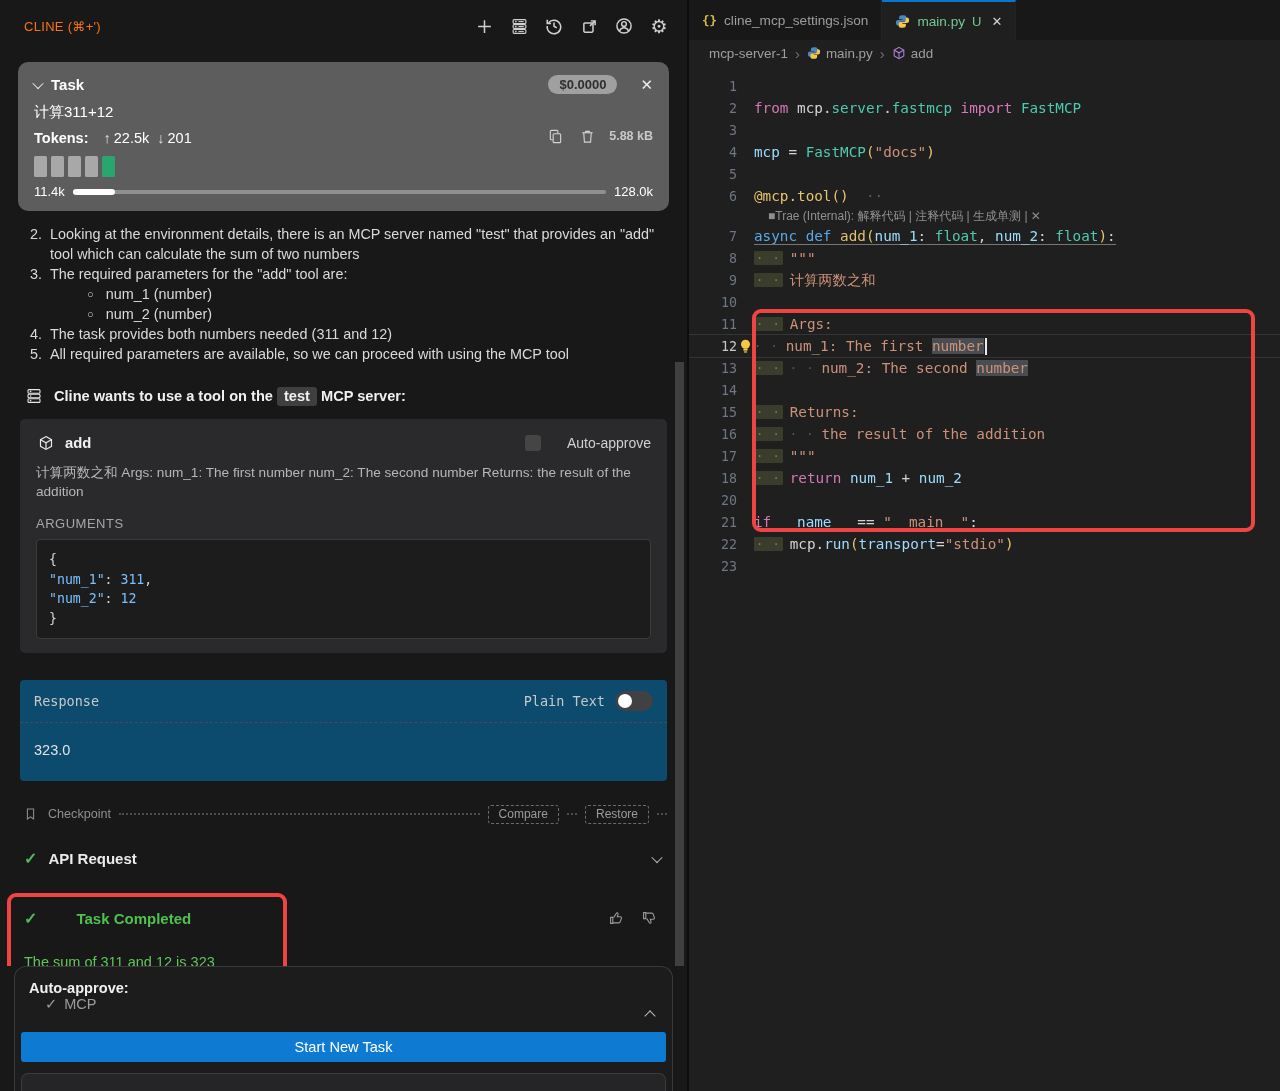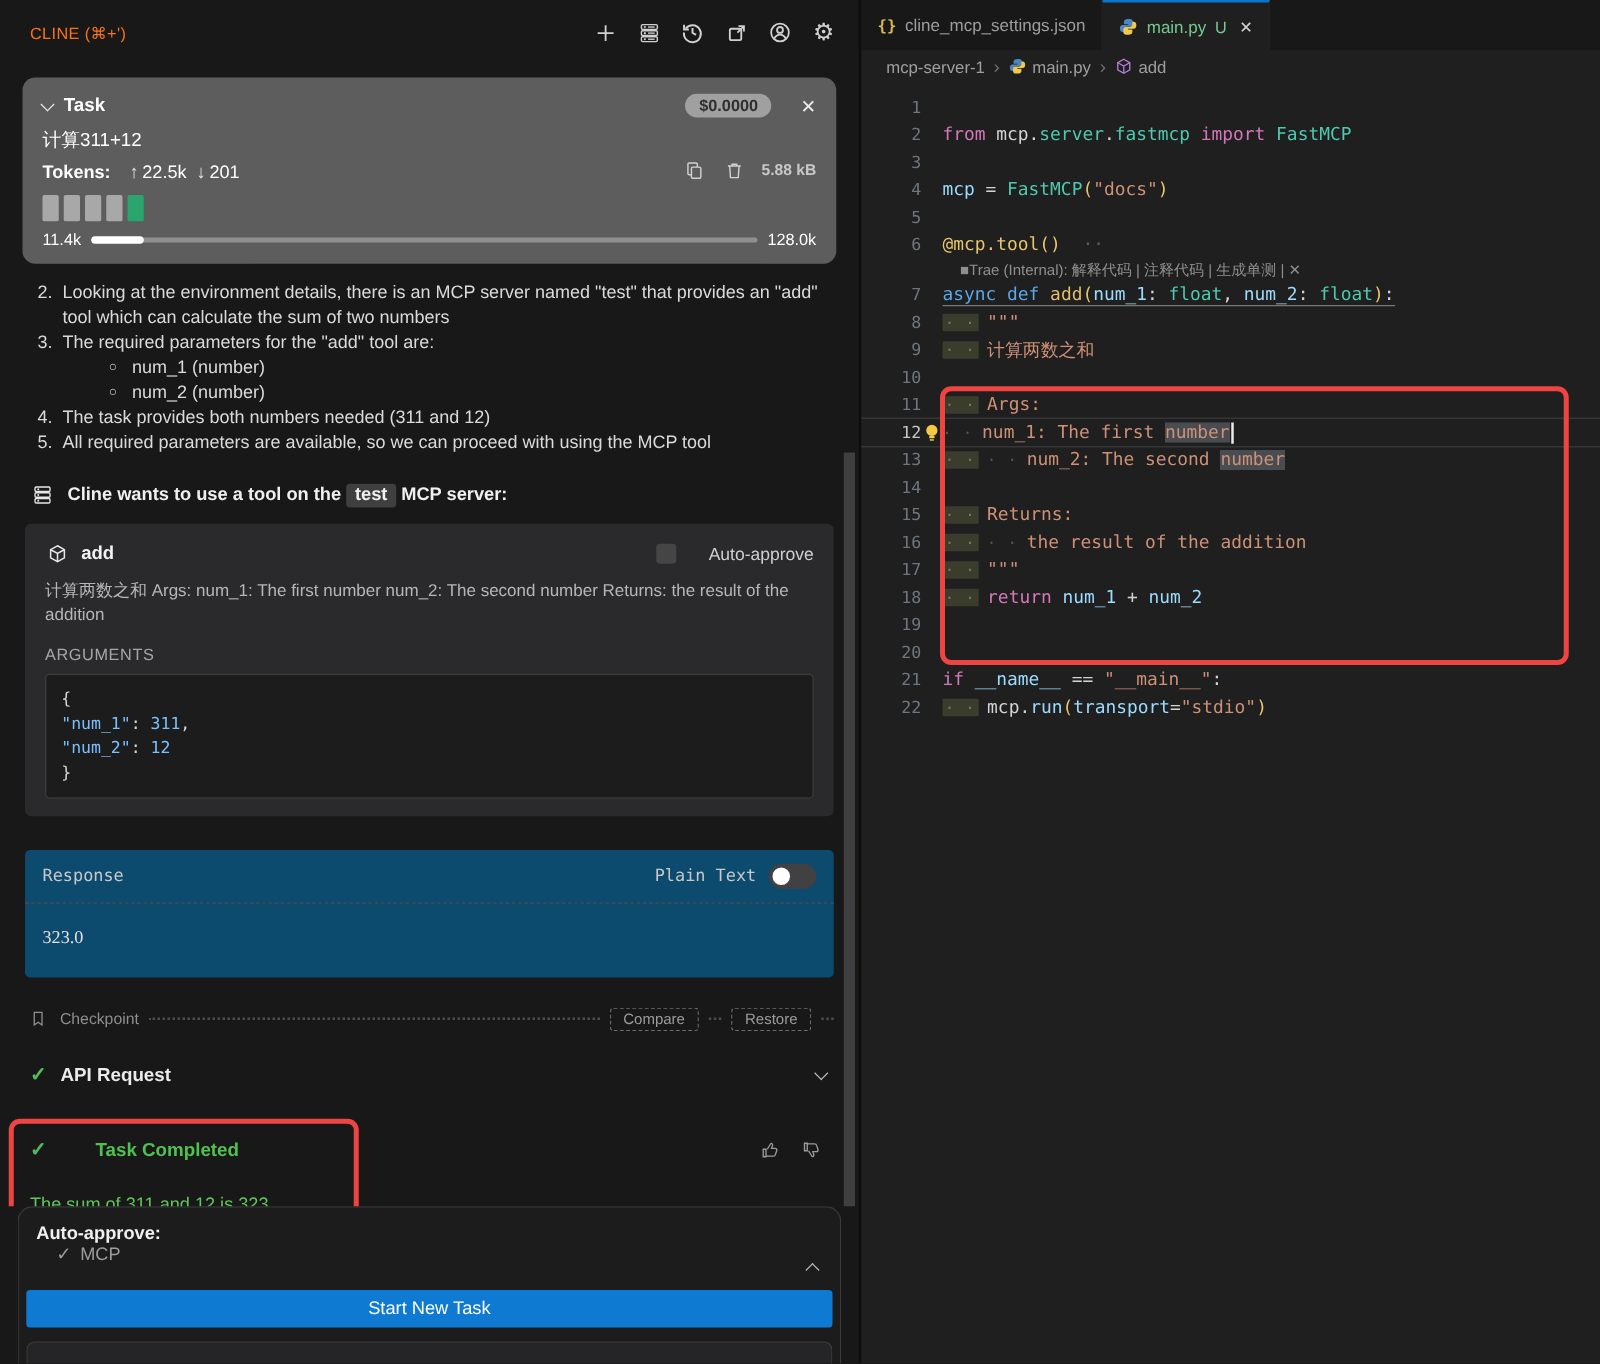--- a/index.html
+++ b/index.html
@@ -64,21 +64,21 @@
               font-family:"DejaVu Sans Mono", monospace; font-size:13.2px; line-height:19.5px; }
   .aline .w { color:#d4d4d4; } .aline .key { color:#79c0ff; } .aline .num { color:#79c0ff; }
 
   
   .resp { margin:27px 20px 0 20px; background:#0c4a6e; border-radius:4px; }
   .resp-head { display:flex; align-items:center; padding:11px 14px; border-bottom:1px dashed #4b4b4b;
                font-family:"DejaVu Sans Mono", monospace; font-size:13.5px; color:#c8c8c8; }
   .resp-right { margin-left:auto; display:flex; align-items:center; gap:10px; }
   .toggle { width:38px; height:20px; border-radius:10px; background:#414143; position:relative; cursor:pointer; }
   .toggle .knob { position:absolute; left:3px; top:3px; width:14px; height:14px; border-radius:50%; background:#ffffff; }
-  .resp-body { padding:19px 14px 23px 14px; font-family:Liberation Serif, serif; font-size:14.5px; color:#e2e2e2; }
+  .resp-body { padding:19px 14px 23px 14px; font-family:Liberation Sans, sans-serif; font-size:14.5px; color:#e2e2e2; }
 
   
   .chk-row { margin:23px 20px 0 20px; display:flex; align-items:center; gap:8px; color:#8e8e8e; font-size:12.6px; }
   .dotline { flex:1; border-top:2px dotted #4c4c4c; height:0; }
   .dotgap { width:10px; border-top:2px dotted #4c4c4c; height:0; }
   .chk-chip { border:1px dashed #6b6b6b; border-radius:3px; padding:1px 10px 2px 10px; color:#9b9b9b; font-size:12px; cursor:pointer; }
 
   
   .api-row { margin:25px 20px 0 24px; display:flex; align-items:center; gap:11px; }
   .green-check { color:#54b85e; font-size:16px; font-weight:bold; }
@@ -522,36 +522,36 @@
             <span class="ln">17</span>
             <span class="gut"></span>
             <div class="ctext"><span class="chip">· ·</span><span class="s">"""</span></div>
           </div>
           <div class="crow">
             <span class="ln">18</span>
             <span class="gut"></span>
             <div class="ctext"><span class="chip">· ·</span><span class="k">return</span><span class="w"> </span><span class="p">num_1</span><span class="w"> + </span><span class="p">num_2</span></div>
           </div>
           <div class="crow">
-            <span class="ln">19</span>
-            <span class="gut"></span>
-            <div class="ctext"></div>
-          </div>
-          <div class="crow">
             <span class="ln">20</span>
             <span class="gut"></span>
             <div class="ctext"></div>
           </div>
           <div class="crow">
             <span class="ln">21</span>
             <span class="gut"></span>
             <div class="ctext"><span class="k">if</span><span class="w"> </span><span class="p">__name__</span><span class="w"> == </span><span class="s">"__main__"</span><span class="w">:</span></div>
           </div>
           <div class="crow">
             <span class="ln">22</span>
             <span class="gut"></span>
             <div class="ctext"><span class="chip">· ·</span><span class="w">mcp</span><span class="w">.</span><span class="p">run</span><span class="g">(</span><span class="p">transport</span><span class="w">=</span><span class="s">"stdio"</span><span class="g">)</span></div>
+          </div>
+          <div class="crow">
+            <span class="ln">23</span>
+            <span class="gut"></span>
+            <div class="ctext"></div>
           </div>
         </div>
       <div class="anno-box anno-code" style="position:absolute;"></div>
     </div>
   </div>
 </div>
 
 </body></html>

